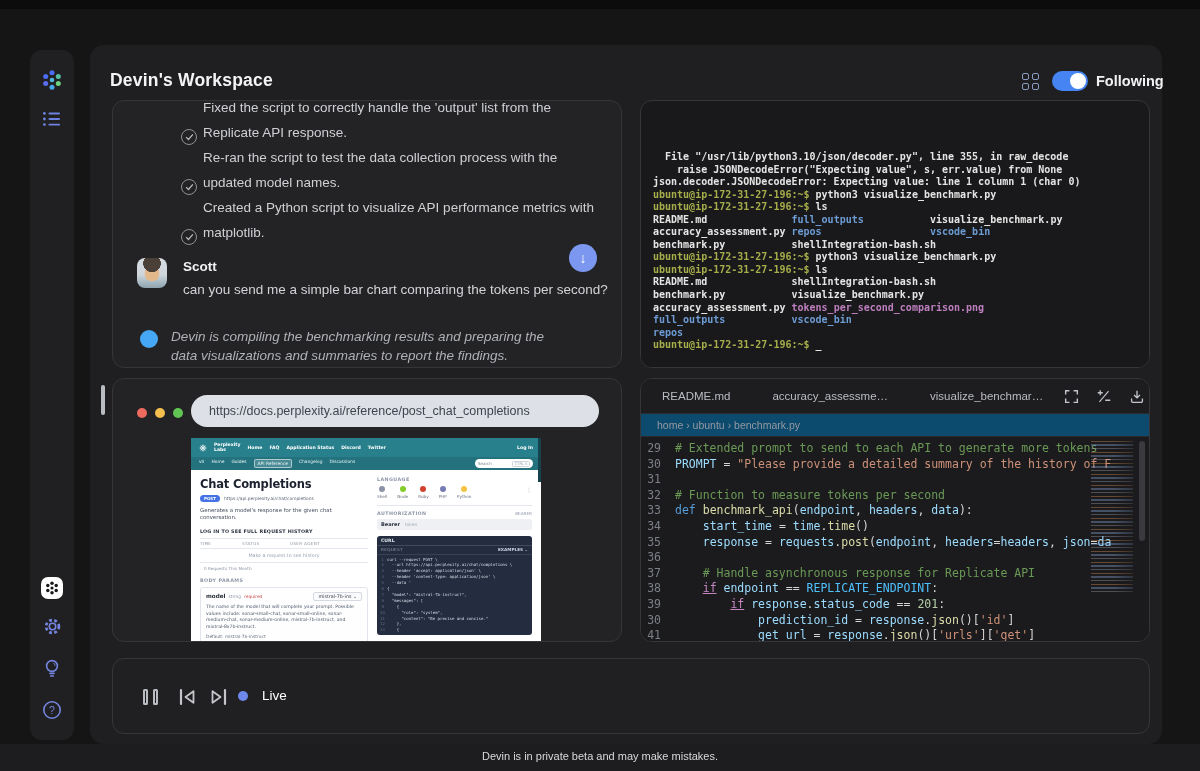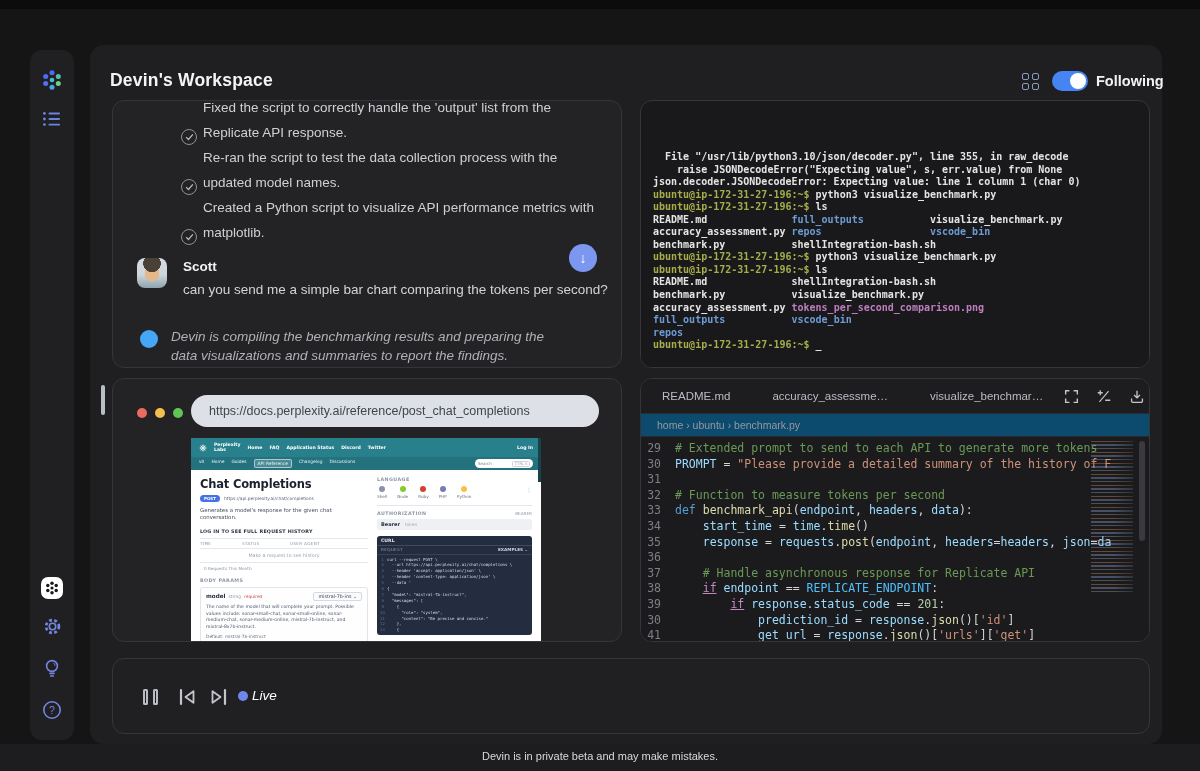--- a/index.html
+++ b/index.html
@@ -147,21 +147,21 @@
   .pp-curlcode{padding:2px 3px;}
   .pp-cl{display:flex;line-height:5.9px;}
   .pp-cn{flex:none;width:7px;text-align:right;padding-right:3px;color:#647084;font-size:3.8px;}
   .pp-ct{font-size:4px;color:#d6dde8;font-family:"DejaVu Sans Mono",monospace;white-space:pre;}
 
   
   .pb-pause{position:absolute;left:30px;top:30px;display:flex;gap:5px;cursor:pointer;}
   .pb-pause i{display:block;width:5px;height:16px;border:2px solid #b9bcc2;border-radius:1.5px;}
   .pb-back{position:absolute;left:63px;top:29px;cursor:pointer;}
   .pb-fwd{position:absolute;left:95px;top:29px;cursor:pointer;}
-  .pb-live{position:absolute;left:125px;top:29px;display:flex;align-items:center;gap:4px;cursor:pointer;font-style:italic;}
+  .pb-live{position:absolute;left:125px;top:29px;display:flex;align-items:center;gap:14px;cursor:pointer;}
   .ldot{width:10px;height:10px;border-radius:50%;background:#6d87ea;}
   .ltxt{font-size:13.5px;font-weight:500;color:#fff;}
 </style>
 </head>
 <body>
 
 <div class="top-band"></div>
 <div class="footer-band"></div>
 <div class="surface"></div>
 

